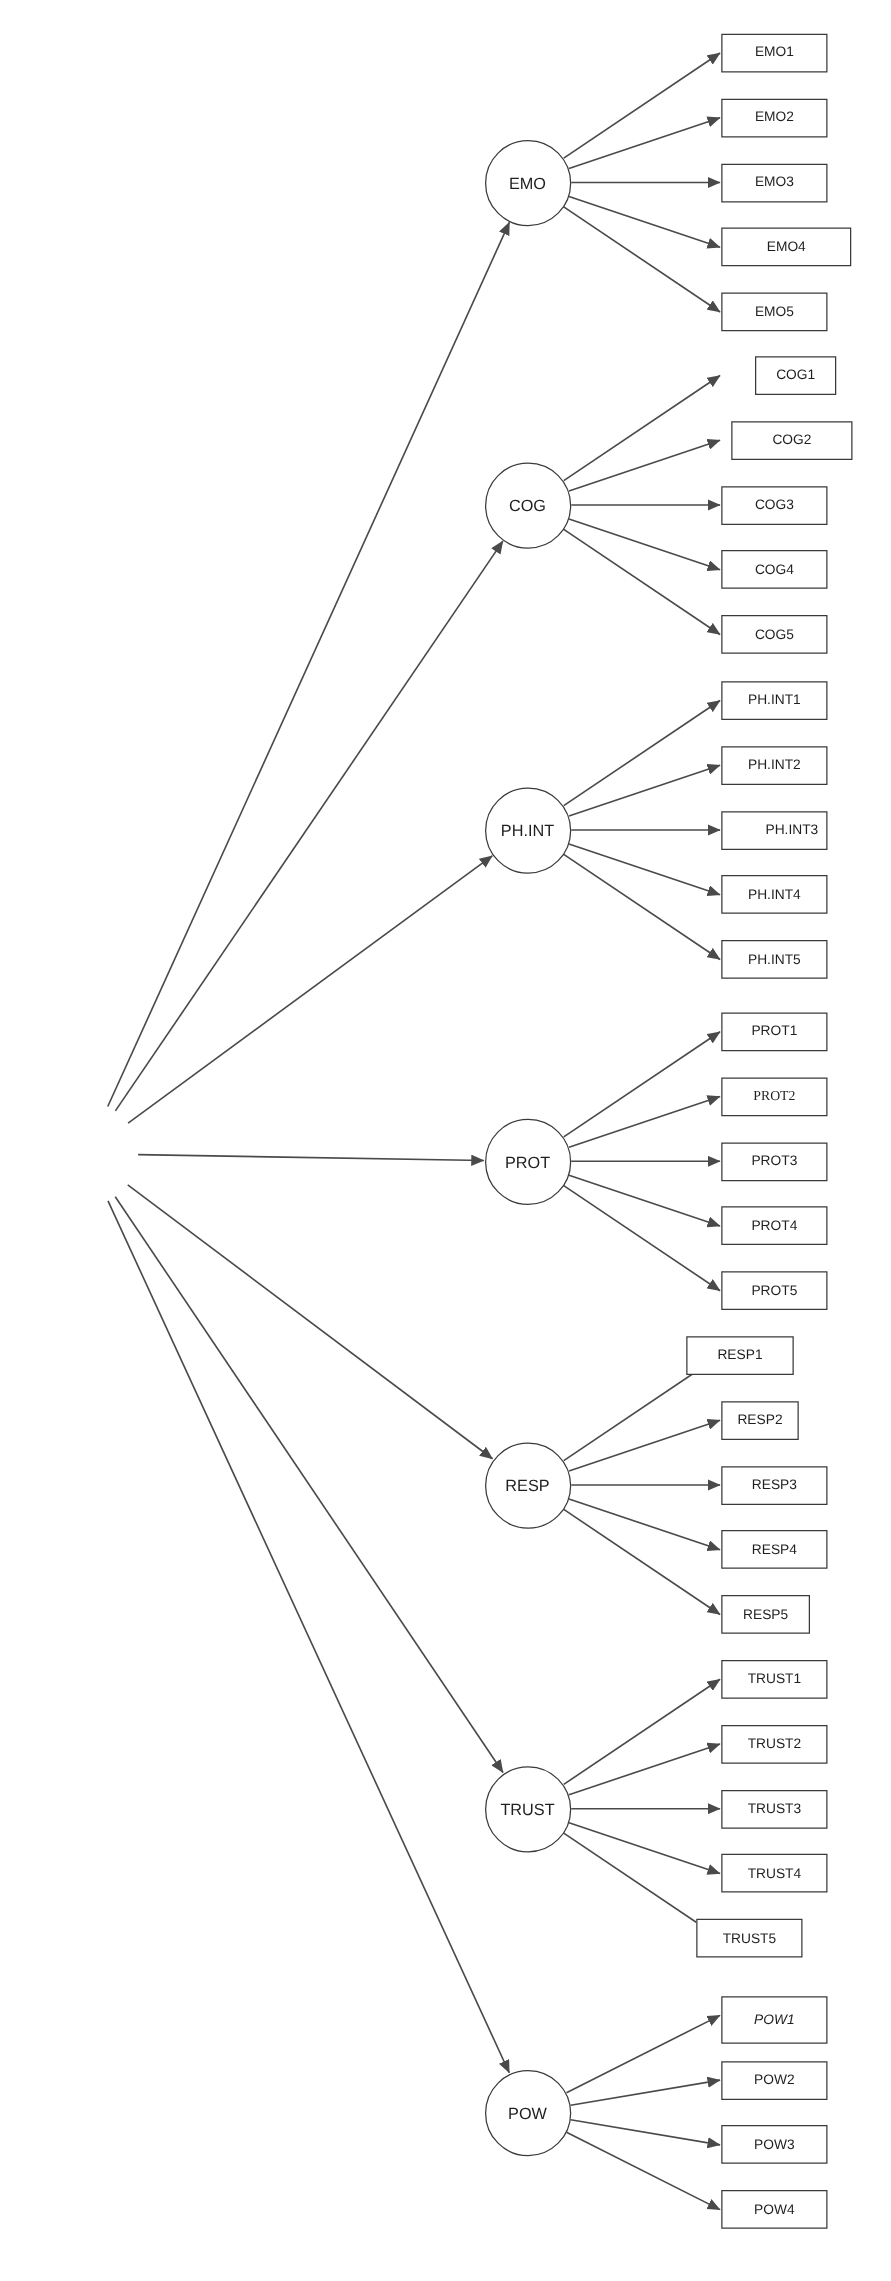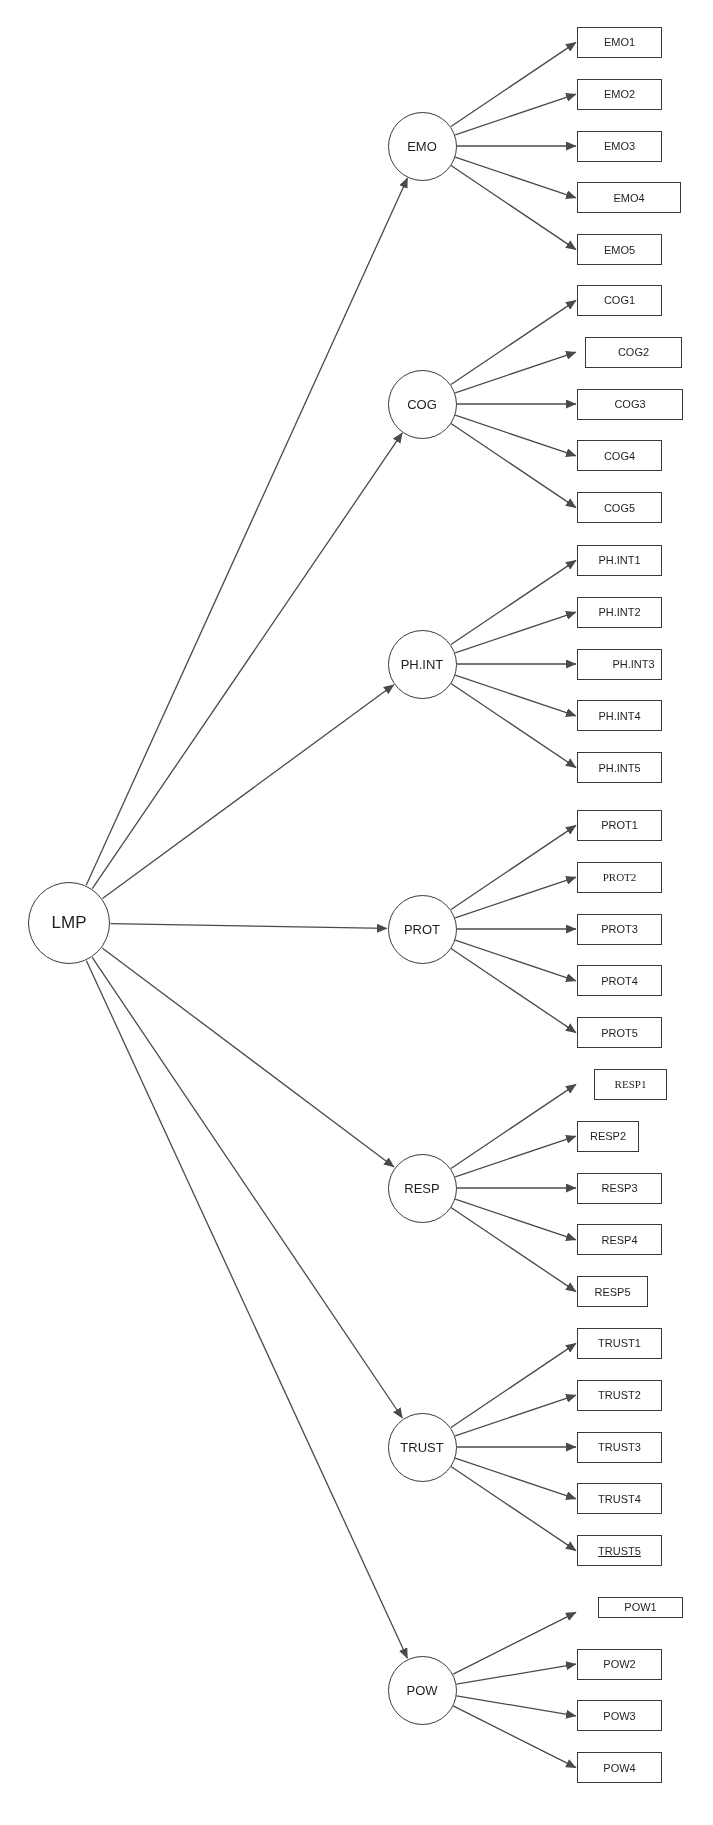--- a/index.html
+++ b/index.html
@@ -92,55 +92,54 @@
         <line x1="455.2" y1="1458.2" x2="576.0" y2="1498.8" marker-end="url(#arrowhead)"></line>
         <line x1="451.0" y1="1466.5" x2="576.0" y2="1550.6" marker-end="url(#arrowhead)"></line>
         <line x1="86.4" y1="960.7" x2="407.4" y2="1658.2" marker-end="url(#arrowhead)"></line>
         <line x1="453.2" y1="1674.2" x2="576.0" y2="1612.3" marker-end="url(#arrowhead)"></line>
         <line x1="456.5" y1="1684.2" x2="576.0" y2="1664.1" marker-end="url(#arrowhead)"></line>
         <line x1="456.5" y1="1695.8" x2="576.0" y2="1715.9" marker-end="url(#arrowhead)"></line>
         <line x1="453.2" y1="1705.8" x2="576.0" y2="1767.7" marker-end="url(#arrowhead)"></line>
       </g>
   </svg>
 
-<div class="circle-node lmp" style="left: 28px; top: 882px; width: 82px; height: 82px;">LMP</div>
     <div class="circle-node" style="left: 387.5px; top: 111.5px; width: 69px; height: 69px;">EMO</div>
     <div class="box-node" style="left: 577px; top: 26.9px; width: 85px; height: 31px;">EMO1</div>
     <div class="box-node" style="left: 577px; top: 78.7px; width: 85px; height: 31px;">EMO2</div>
     <div class="box-node" style="left: 577px; top: 130.5px; width: 85px; height: 31px;">EMO3</div>
     <div class="box-node" style="left: 577px; top: 182.3px; width: 104px; height: 31px;">EMO4</div>
     <div class="box-node" style="left: 577px; top: 234.1px; width: 85px; height: 31px;">EMO5</div>
     <div class="circle-node" style="left: 387.5px; top: 369.5px; width: 69px; height: 69px;">COG</div>
-    <div class="box-node" style="left: 577px; top: 284.9px; width: 85px; height: 31px;">COG1</div>
+    <div class="box-node" style="left: 604px; top: 284.9px; width: 65px; height: 31px;">COG1</div>
     <div class="box-node" style="left: 573px; top: 336.7px; width: 97px; height: 31px; margin-left: 12px;">COG2</div>
-    <div class="box-node" style="left: 577px; top: 388.5px; width: 106px; height: 31px;">COG3</div>
+    <div class="box-node" style="left: 577px; top: 388.5px; width: 85px; height: 31px;">COG3</div>
     <div class="box-node" style="left: 577px; top: 440.3px; width: 85px; height: 31px;">COG4</div>
     <div class="box-node" style="left: 577px; top: 492.1px; width: 85px; height: 31px;">COG5</div>
     <div class="circle-node" style="left: 387.5px; top: 629.5px; width: 69px; height: 69px;">PH.INT</div>
     <div class="box-node" style="left: 577px; top: 544.9px; width: 85px; height: 31px;">PH.INT1</div>
     <div class="box-node" style="left: 577px; top: 596.7px; width: 85px; height: 31px;">PH.INT2</div>
     <div class="box-node" style="left: 577px; top: 648.5px; width: 85px; height: 31px; padding-left: 28px;">PH.INT3</div>
     <div class="box-node" style="left: 577px; top: 700.3px; width: 85px; height: 31px;">PH.INT4</div>
     <div class="box-node" style="left: 577px; top: 752.1px; width: 85px; height: 31px;">PH.INT5</div>
     <div class="circle-node" style="left: 387.5px; top: 894.5px; width: 69px; height: 69px;">PROT</div>
     <div class="box-node" style="left: 577px; top: 809.9px; width: 85px; height: 31px;">PROT1</div>
     <div class="box-node" style="left: 577px; top: 861.7px; width: 85px; height: 31px; font-family: Liberation Serif, serif;">PROT2</div>
     <div class="box-node" style="left: 577px; top: 913.5px; width: 85px; height: 31px;">PROT3</div>
     <div class="box-node" style="left: 577px; top: 965.3px; width: 85px; height: 31px;">PROT4</div>
     <div class="box-node" style="left: 577px; top: 1017.1px; width: 85px; height: 31px;">PROT5</div>
     <div class="circle-node" style="left: 387.5px; top: 1153.5px; width: 69px; height: 69px;">RESP</div>
-    <div class="box-node" style="left: 594px; top: 1068.9px; width: 73px; height: 31px; font-family: Liberation Serif, serif;">RESP1</div>
+    <div class="box-node" style="left: 549px; top: 1068.9px; width: 86px; height: 31px;">RESP1</div>
     <div class="box-node" style="left: 577px; top: 1120.7px; width: 62px; height: 31px;">RESP2</div>
     <div class="box-node" style="left: 577px; top: 1172.5px; width: 85px; height: 31px;">RESP3</div>
     <div class="box-node" style="left: 577px; top: 1224.3px; width: 85px; height: 31px;">RESP4</div>
     <div class="box-node" style="left: 577px; top: 1276.1px; width: 71px; height: 31px;">RESP5</div>
     <div class="circle-node" style="left: 387.5px; top: 1412.5px; width: 69px; height: 69px;">TRUST</div>
     <div class="box-node" style="left: 577px; top: 1327.9px; width: 85px; height: 31px;">TRUST1</div>
     <div class="box-node" style="left: 577px; top: 1379.7px; width: 85px; height: 31px;">TRUST2</div>
     <div class="box-node" style="left: 577px; top: 1431.5px; width: 85px; height: 31px;">TRUST3</div>
     <div class="box-node" style="left: 577px; top: 1483.3px; width: 85px; height: 31px;">TRUST4</div>
-    <div class="box-node" style="left: 577px; top: 1535.1px; width: 85px; height: 31px; text-decoration: underline;">TRUST5</div>
+    <div class="box-node" style="left: 557px; top: 1535.1px; width: 85px; height: 31px;">TRUST5</div>
     <div class="circle-node" style="left: 387.5px; top: 1655.5px; width: 69px; height: 69px;">POW</div>
-    <div class="box-node" style="left: 598px; top: 1596.8px; width: 85px; height: 21px;">POW1</div>
+    <div class="box-node" style="left: 577px; top: 1596.8px; width: 85px; height: 38px; font-style: italic;">POW1</div>
     <div class="box-node" style="left: 577px; top: 1648.6px; width: 85px; height: 31px;">POW2</div>
     <div class="box-node" style="left: 577px; top: 1700.4px; width: 85px; height: 31px;">POW3</div>
     <div class="box-node" style="left: 577px; top: 1752.2px; width: 85px; height: 31px;">POW4</div>
   </div>
 
 </body></html>

